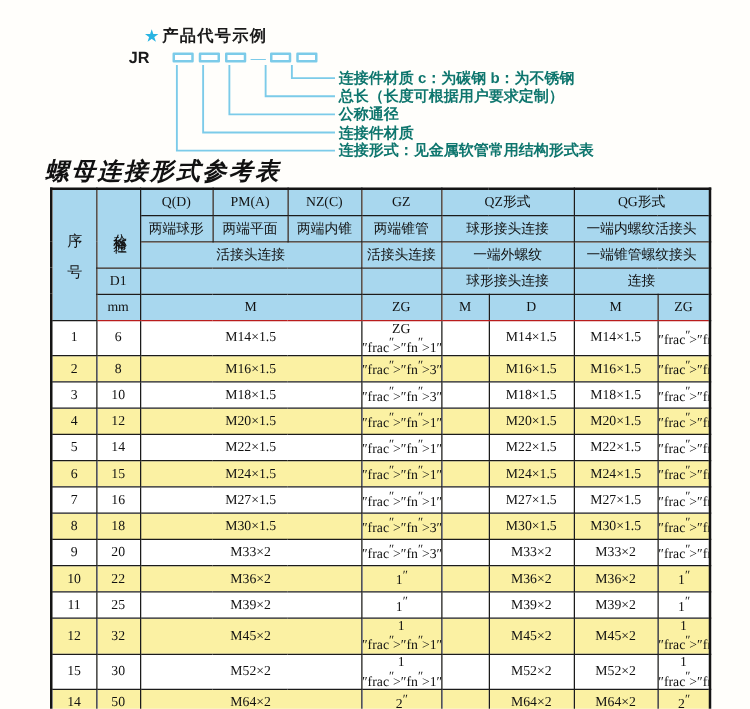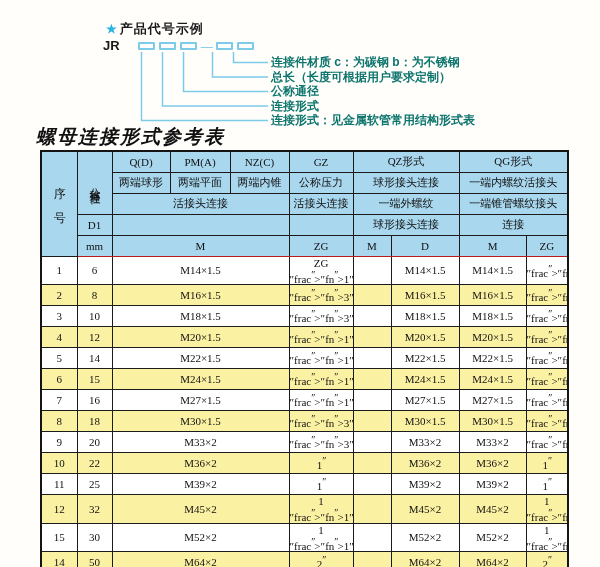--- a/index.html
+++ b/index.html
@@ -1,21 +1,21 @@
 <!DOCTYPE html>
 <html><head>
 <meta charset="utf-8">
 <style>
   * { margin:0; padding:0; box-sizing:border-box; }
   body { background:#fff; font-family:"Liberation Serif", serif; }
   .page { position:relative; width:600px; height:567px; background:#fffefb; overflow:hidden; }
 
   
   .diagram { position:absolute; left:0; top:0; width:600px; height:150px; }
-  .diagram-title { position:absolute; left:106px; top:20px; font-family:"Liberation Sans", sans-serif;
+  .diagram-title { position:absolute; left:116px; top:20px; font-family:"Liberation Sans", sans-serif;
                    font-weight:bold; font-size:13px; color:#1a1a1a; letter-spacing:1px; }
   .star { color:#29b4e2; margin-right:2px; font-size:12px; }
   .code-row { position:absolute; left:103px; top:38px; display:flex; align-items:center; }
   .jr { font-family:"Liberation Sans", sans-serif; font-weight:bold; font-size:13px; color:#1a1a1a; margin-right:18px; }
   .code-box { width:17px; height:8px; border:2px solid #7ccbe9; background:#fff; margin-right:4px; border-radius:1px; }
   .code-dash { color:#7ccbe9; font-weight:bold; font-size:12px; margin:0 3px 0 0; line-height:8px; }
   .connector-svg { position:absolute; left:0; top:0; width:600px; height:150px; }
   .diagram-label { position:absolute; left:271px; font-family:"Liberation Sans", sans-serif;
                    font-weight:bold; font-size:12px; color:#0f766e; white-space:nowrap; line-height:13px; }
 
@@ -59,21 +59,21 @@
       <span class="code-box"></span>
       <span class="code-box"></span>
       <span class="code-box"></span>
       <span class="code-dash">—</span>
       <span class="code-box"></span>
       <span class="code-box"></span>
     </div>
     <div class="diagram-label" style="top:56px">连接件材质  c：为碳钢  b：为不锈钢</div>
     <div class="diagram-label" style="top:70.5px">总长（长度可根据用户要求定制）</div>
     <div class="diagram-label" style="top:85px">公称通径</div>
-    <div class="diagram-label" style="top:99.5px">连接形式</div>
+    <div class="diagram-label" style="top:99.5px">连接件材质</div>
     <div class="diagram-label" style="top:114px">连接形式：见金属软管常用结构形式表</div>
   </div>
 
   <div class="table-title">螺母连接形式参考表</div>
 
   <table class="ref-table">
     <colgroup>
       <col style="width:36px">
         <col style="width:35px">
         <col style="width:58px">
@@ -93,21 +93,21 @@
         <th>PM(A)</th>
         <th>NZ(C)</th>
         <th>GZ</th>
         <th colspan="2">QZ形式</th>
         <th colspan="2">QG形式</th>
       </tr>
       <tr>
         <th>两端球形</th>
         <th>两端平面</th>
         <th>两端内锥</th>
-        <th>公称压力</th>
+        <th>两端锥管</th>
         <th colspan="2">球形接头连接</th>
         <th colspan="2">一端内螺纹活接头</th>
       </tr>
       <tr>
         <th colspan="3">活接头连接</th>
         <th>活接头连接</th>
         <th colspan="2">一端外螺纹</th>
         <th colspan="2">一端锥管螺纹接头</th>
       </tr>
       <tr>

